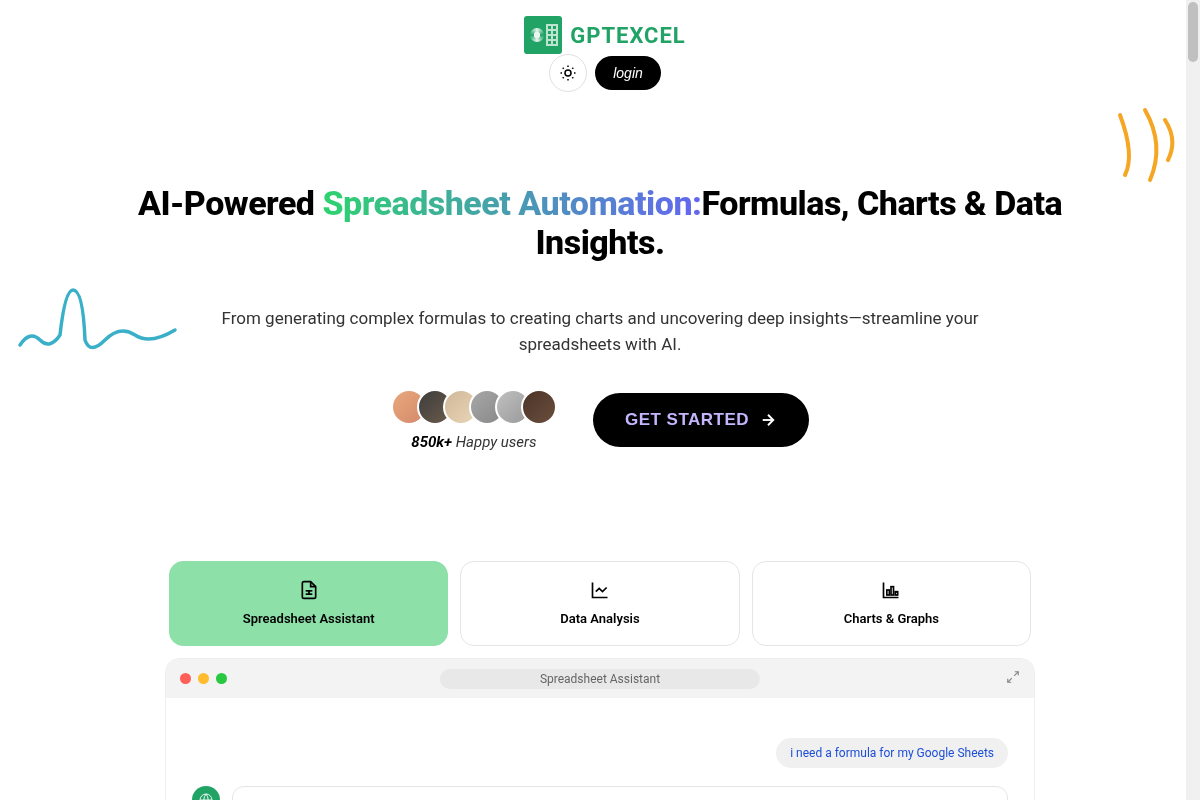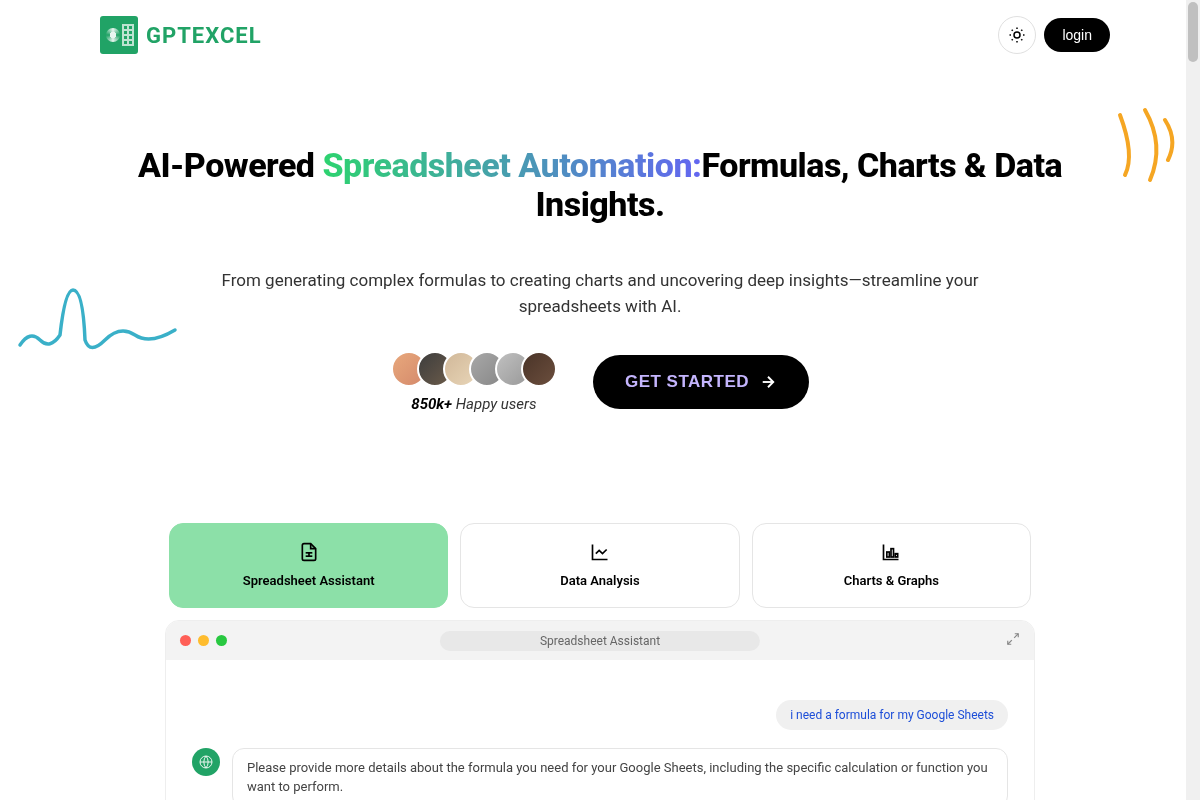--- a/index.html
+++ b/index.html
@@ -31,20 +31,21 @@
       width: 10px;
       height: 60px;
       background: #c0c0c0;
       border-radius: 5px;
     }
     .header {
       display: flex;
       justify-content: space-between;
       align-items: center;
       padding: 16px 90px 16px 100px;
+      flex-direction: column;
     }
     .logo {
       display: flex;
       align-items: center;
       gap: 8px;
     }
     .logo-icon {
       width: 38px;
       height: 38px;
       background: #21a366;
@@ -100,20 +101,21 @@
     }
     .login-btn {
       background: #000;
       color: #fff;
       border: none;
       padding: 9px 18px;
       border-radius: 18px;
       font-size: 14px;
       font-weight: 500;
       cursor: pointer;
+      font-style: italic;
     }
     .squiggle-right {
       position: absolute;
       right: 20px;
       top: 105px;
       width: 70px;
       height: 80px;
     }
     .squiggle-left {
       position: absolute;

